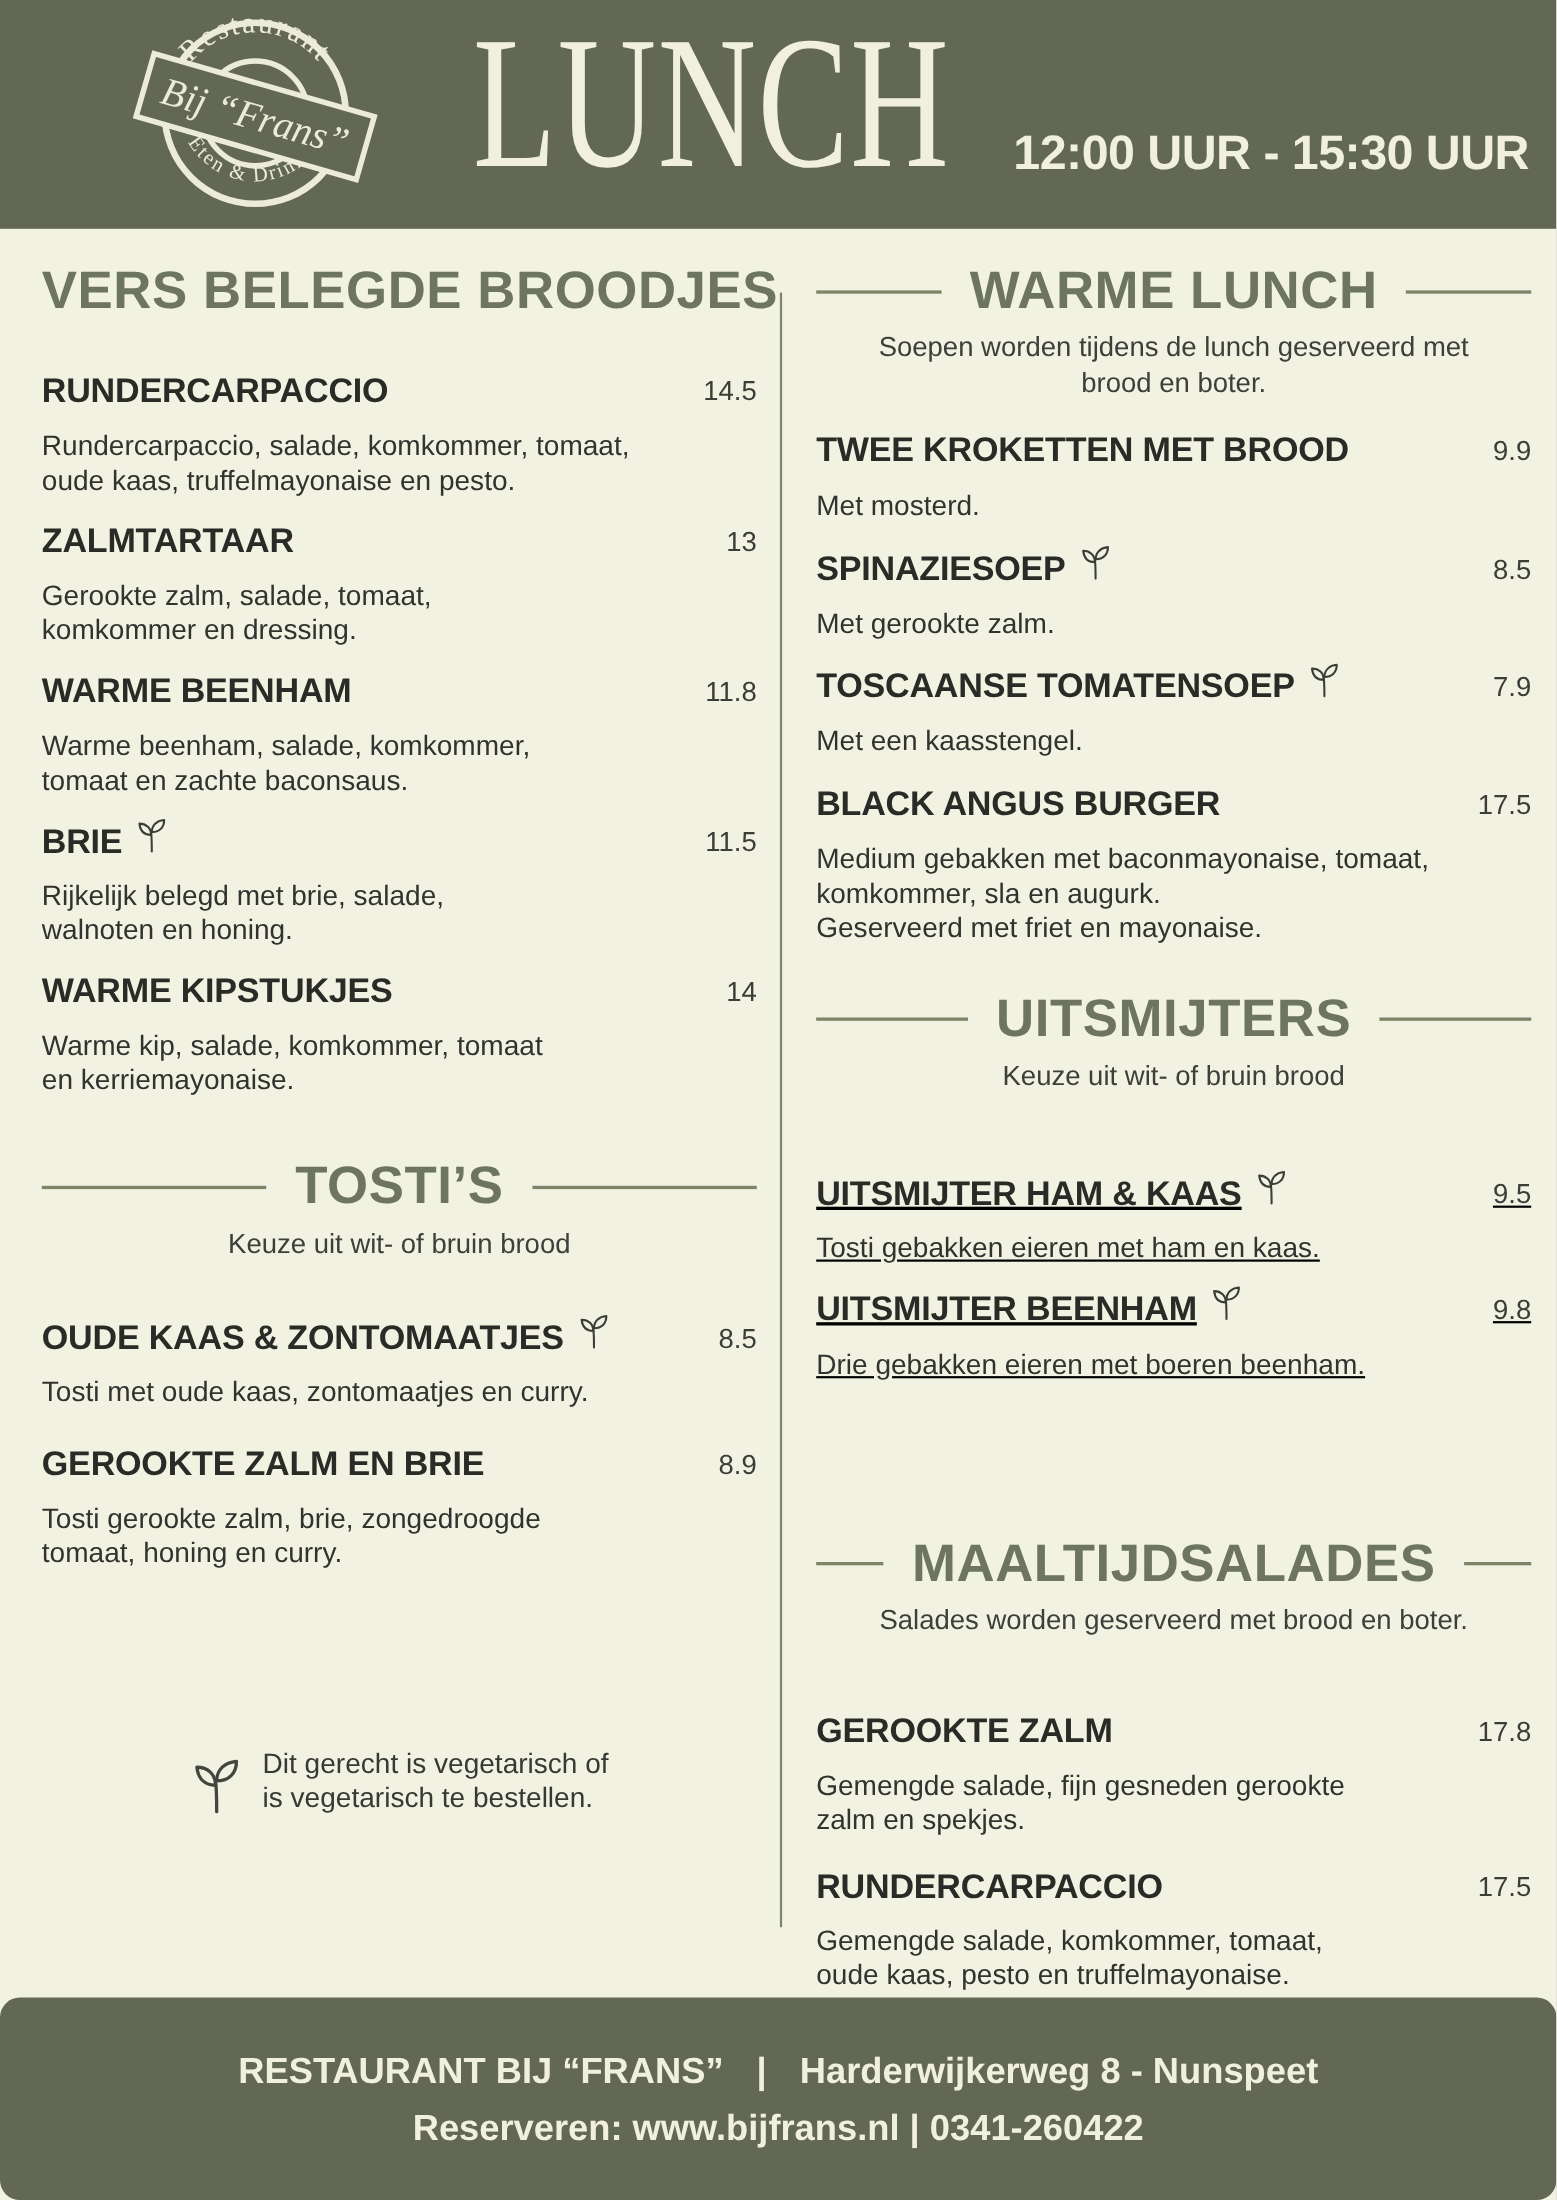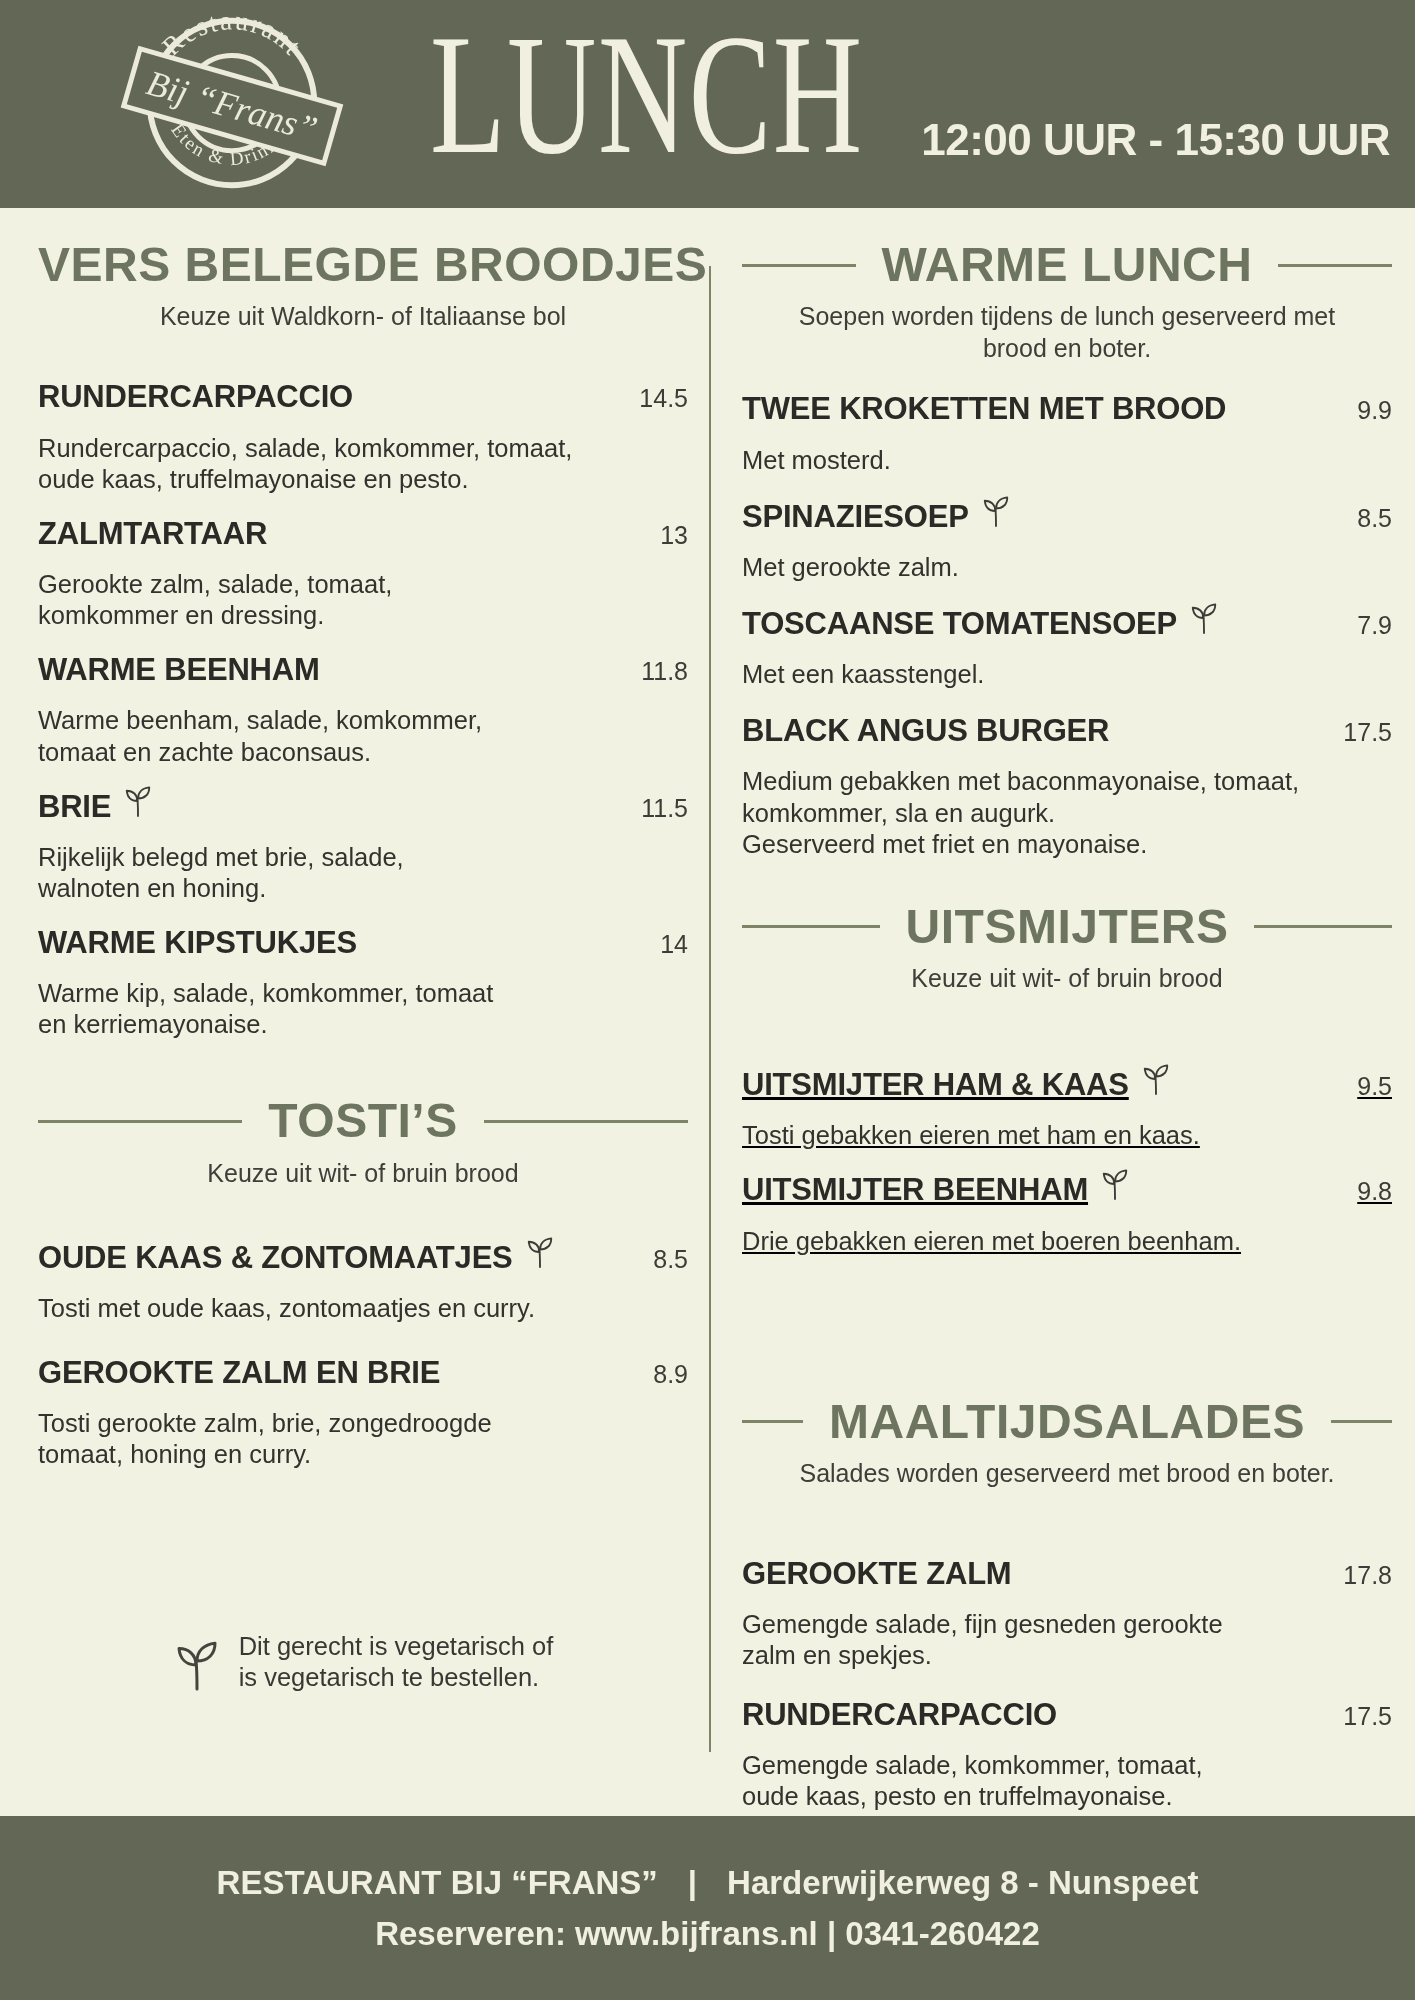--- a/index.html
+++ b/index.html
@@ -61,21 +61,21 @@
   .sec-salades .menu-item{margin-bottom:24px;}
   
   .veg-note{
     margin-top:160px;display:flex;justify-content:center;align-items:center;gap:18px;
   }
   .leaf-big{width:48px;height:52px;stroke:#45453f;flex-shrink:0;margin-top:6px;}
   .veg-note-text{font-size:25.5px;line-height:1.25;color:#383834;white-space:pre-line;}
   
   .footer{
     position:absolute;left:0;right:0;bottom:0;height:184px;background:#626855;
-    display:flex;flex-direction:column;align-items:center;justify-content:center;gap:13px;
+    display:flex;flex-direction:column;align-items:center;justify-content:center;gap:13px;border-radius:18px;
   }
   .footer-line1{display:flex;align-items:center;gap:30px;font-size:33px;font-weight:700;color:#f1f0e0;white-space:nowrap;}
   .footer-line2{font-size:33px;font-weight:700;color:#f1f0e0;white-space:nowrap;}
   
   .stamp text{font-family:cursive;}
 </style>
 </head>
 <body>
 
 <div class="page">
@@ -100,21 +100,20 @@
     <div class="lunch-title">LUNCH</div>
     <div class="hours">12:00 UUR - 15:30 UUR</div>
   </div>
 
   <div class="v-divider"></div>
 
   <div class="col col-left">
 
     <div class="sec-broodjes">
       <div class="sec-title solo">VERS BELEGDE BROODJES</div>
-      <div class="sec-sub">Keuze uit Waldkorn- of Italiaanse bol</div>
       <div class="items">
 
         <div class="menu-item">
           <div class="item-head">
             <div class="name-wrap">
                 <span class="item-name">RUNDERCARPACCIO</span>
               </div>
             <span class="item-price">14.5</span>
           </div>
           <div class="item-desc">Rundercarpaccio, salade, komkommer, tomaat,

